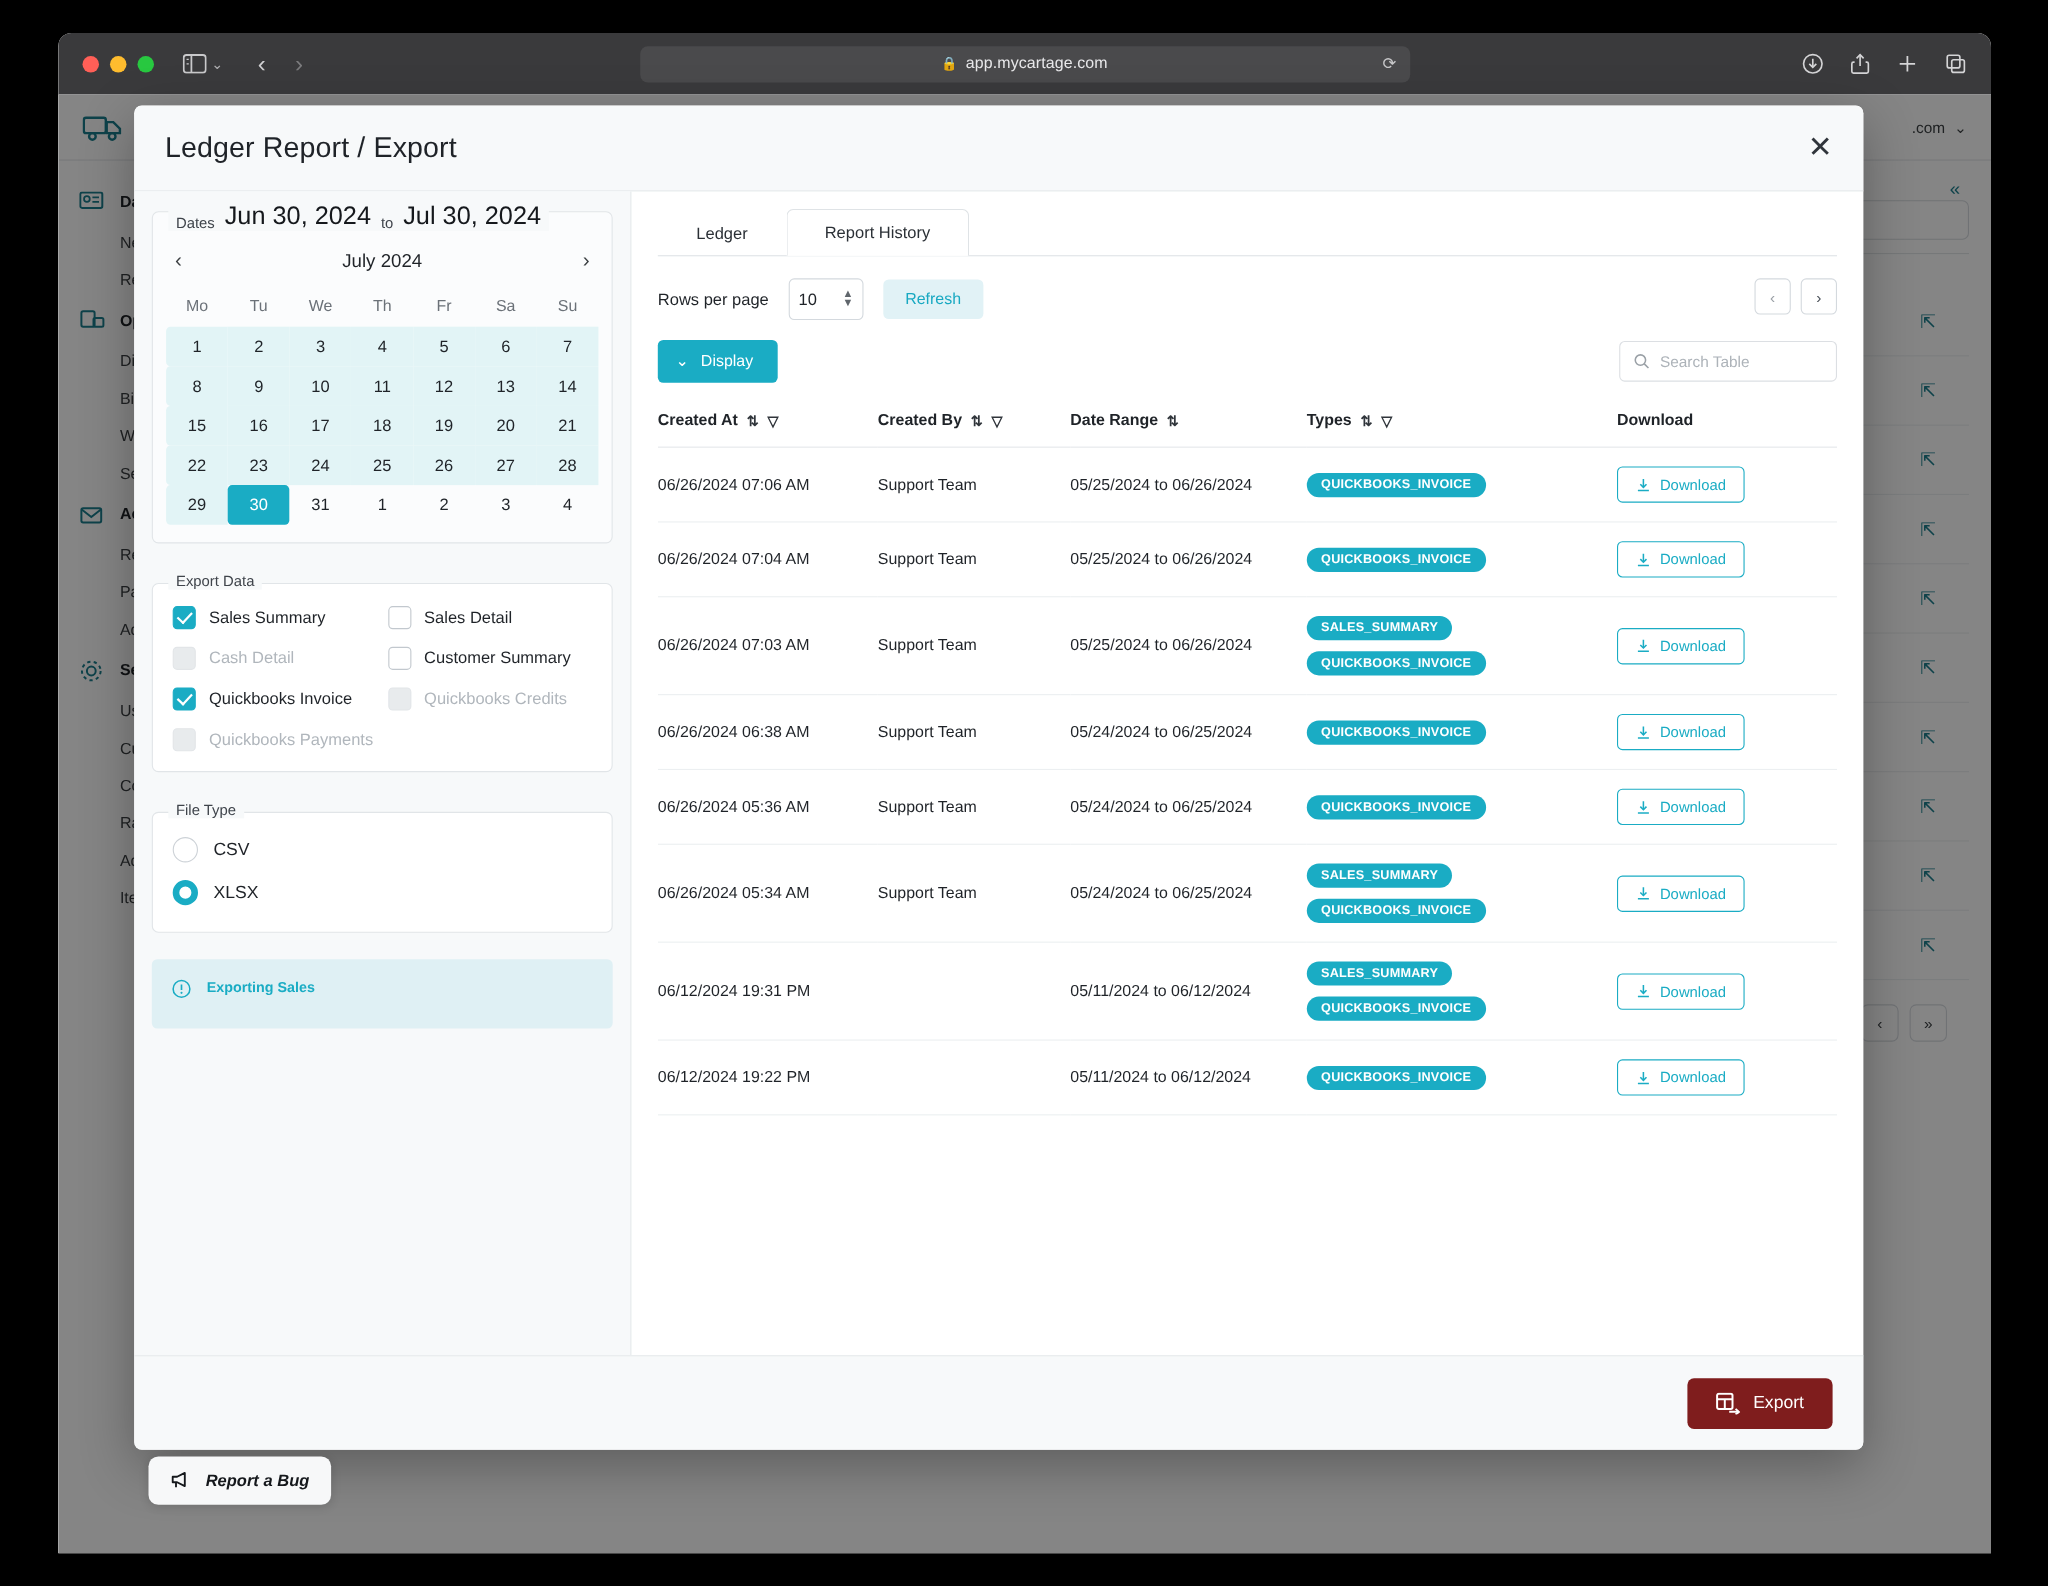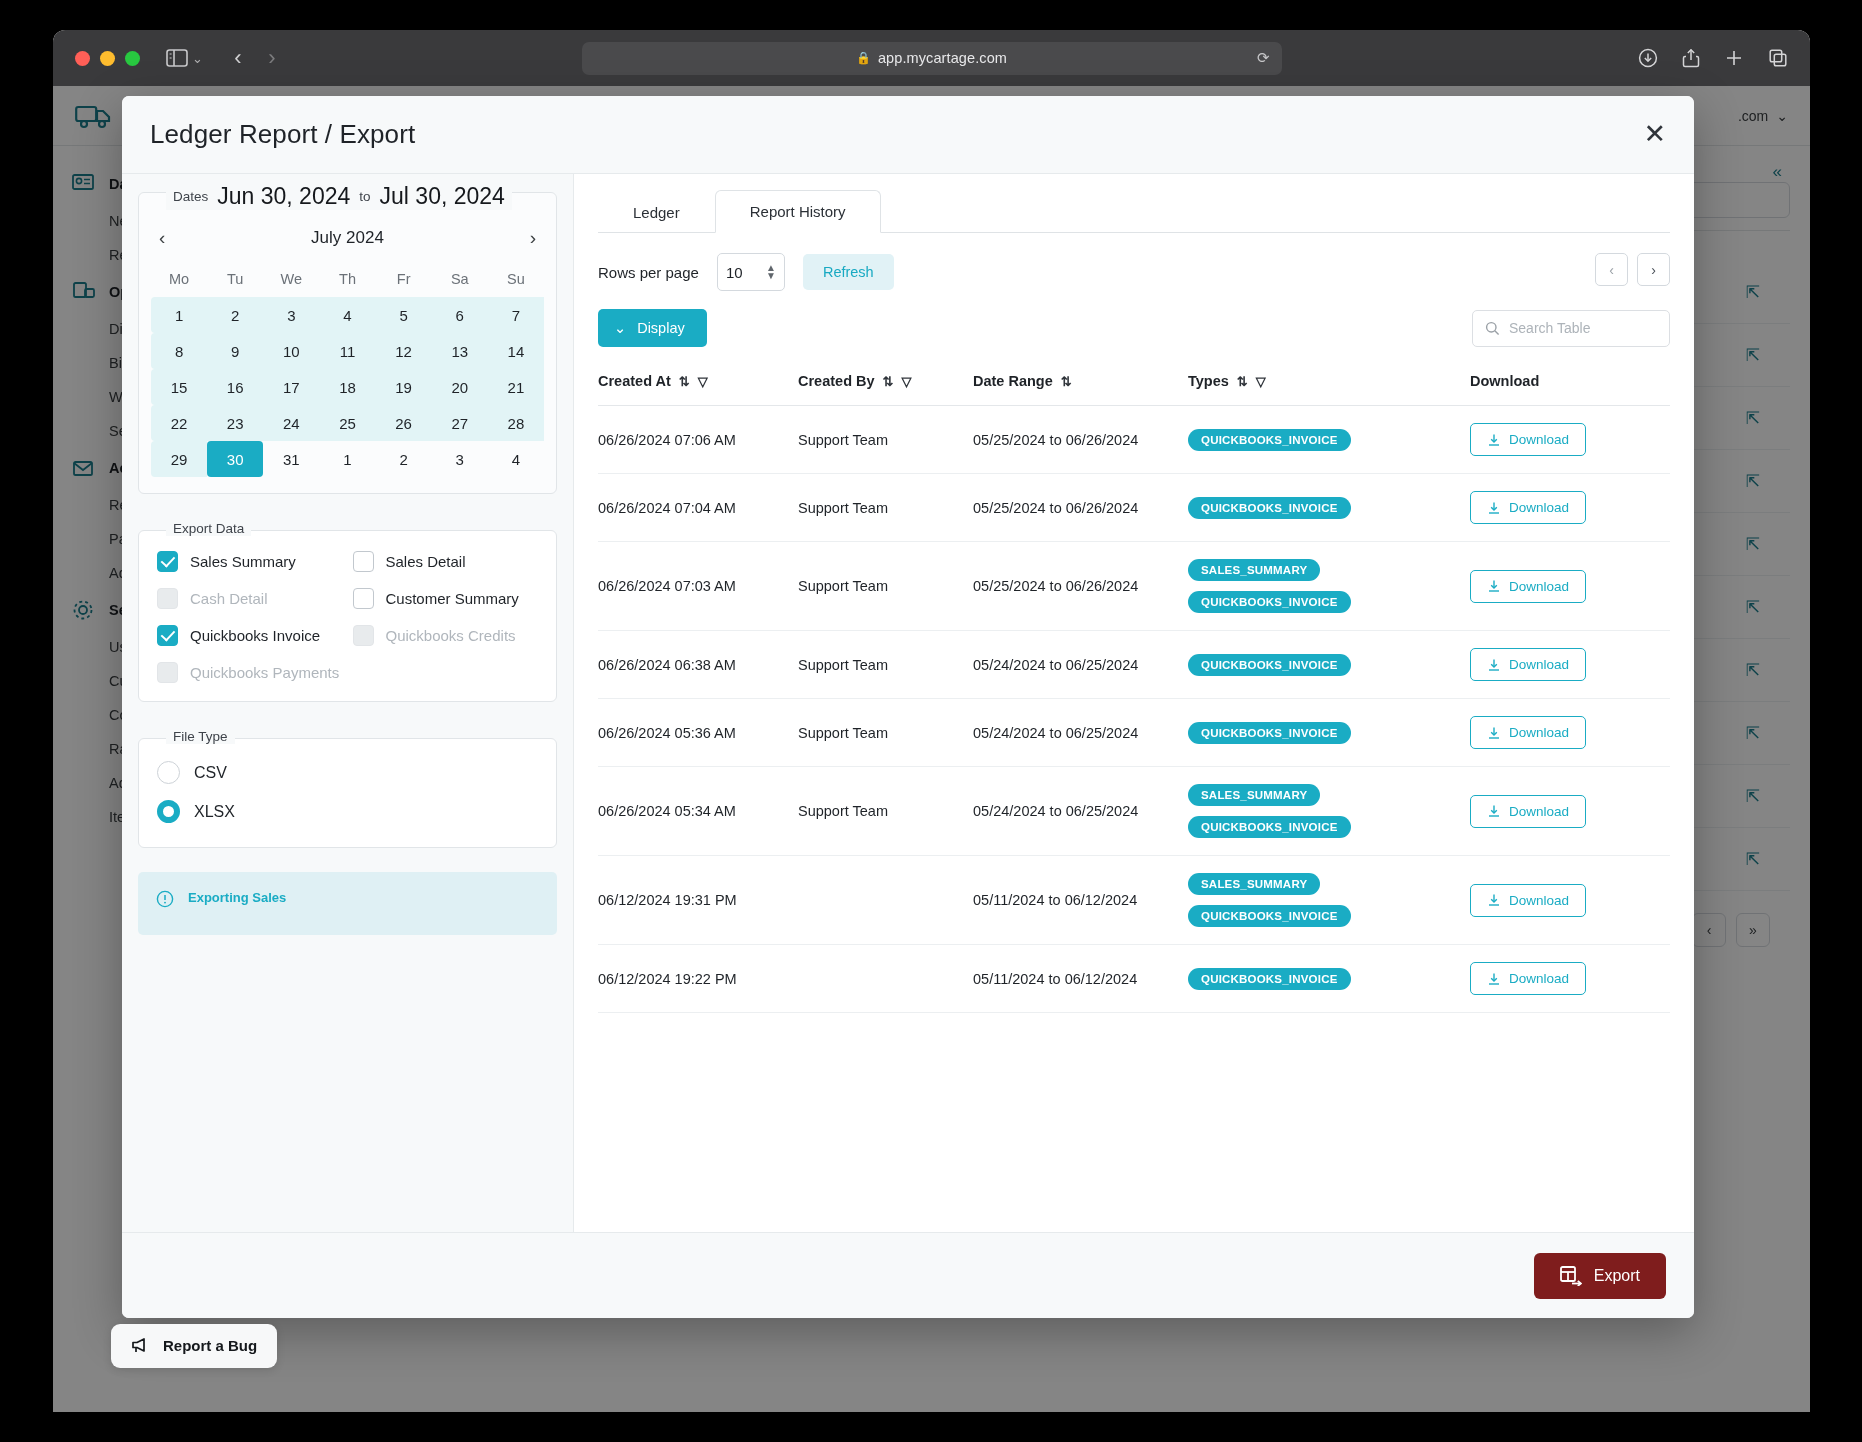--- a/index.html
+++ b/index.html
@@ -118,24 +118,24 @@
   }
   .fieldset {
     border: 1px solid #e1e5e8;
     border-radius: 6px;
     background: #fff;
     position: relative;
     padding: 14px 12px 16px;
   }
   .fieldset.plain { background: #fbfcfd; }
   .legend {
-    position: absolute; top: -10px; left: 27px;
+    position: absolute; top: -10px; left: 14px;
     background: #f7f9fa; padding: 0 7px;
     font-size: 13px; color: #4a5058;
-    display: flex; align-items: center; gap: 9px;
+    display: flex; align-items: flex-end; gap: 9px;
     white-space: nowrap;
   }
   .legend .big { font-size: 23px; color: #15181c; }
   .legend .sm { font-size: 13.5px; color: #3f444b; }
 
   
   .cal-wrap { margin-top: 12px; }
   .cal-head { display: flex; align-items: center; justify-content: center; position: relative; height: 38px; }
   .cal-head .mon { font-size: 17px; color: #1f2328; }
   .cal-nav { position: absolute; font-size: 19px; color: #3c4043; cursor: pointer; font-weight: 300; }
@@ -290,26 +290,26 @@
   }
   .btn-export {
     background: #7f1d1d; color: #fff; border: none; border-radius: 6px;
     padding: 13px 26px; font-size: 16px; cursor: pointer;
     display: inline-flex; align-items: center; gap: 12px;
     font-family: "Liberation Sans", sans-serif;
   }
 
   
   .bug-btn {
-    position: absolute; left: 58px; bottom: 44px;
+    position: absolute; left: 82px; bottom: 44px;
     background: #f7f8f9; border-radius: 9px;
-    padding: 13px 20px; display: flex; align-items: flex-start; gap: 12px;
+    padding: 13px 20px; display: flex; align-items: flex-end; gap: 12px;
     font-size: 15px; color: #15181c; font-weight: 700;
     box-shadow: 0 2px 9px rgba(0,0,0,.13);
-    z-index: 40; cursor: pointer;
+    z-index: 40; cursor: pointer; font-style: italic;
   }
   svg { display: block; }
 </style>
 </head>
 <body>
 
 <div class="browser">
 
   <div class="chrome-bar">
     <div class="traffic">

